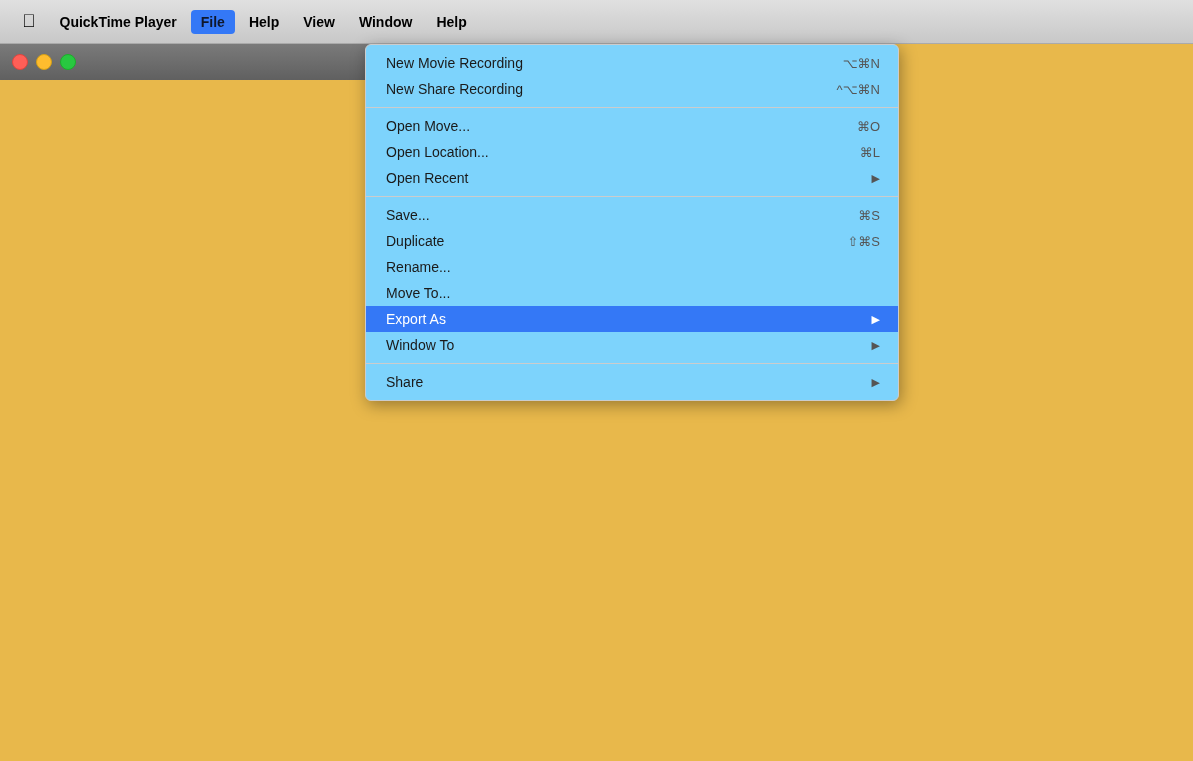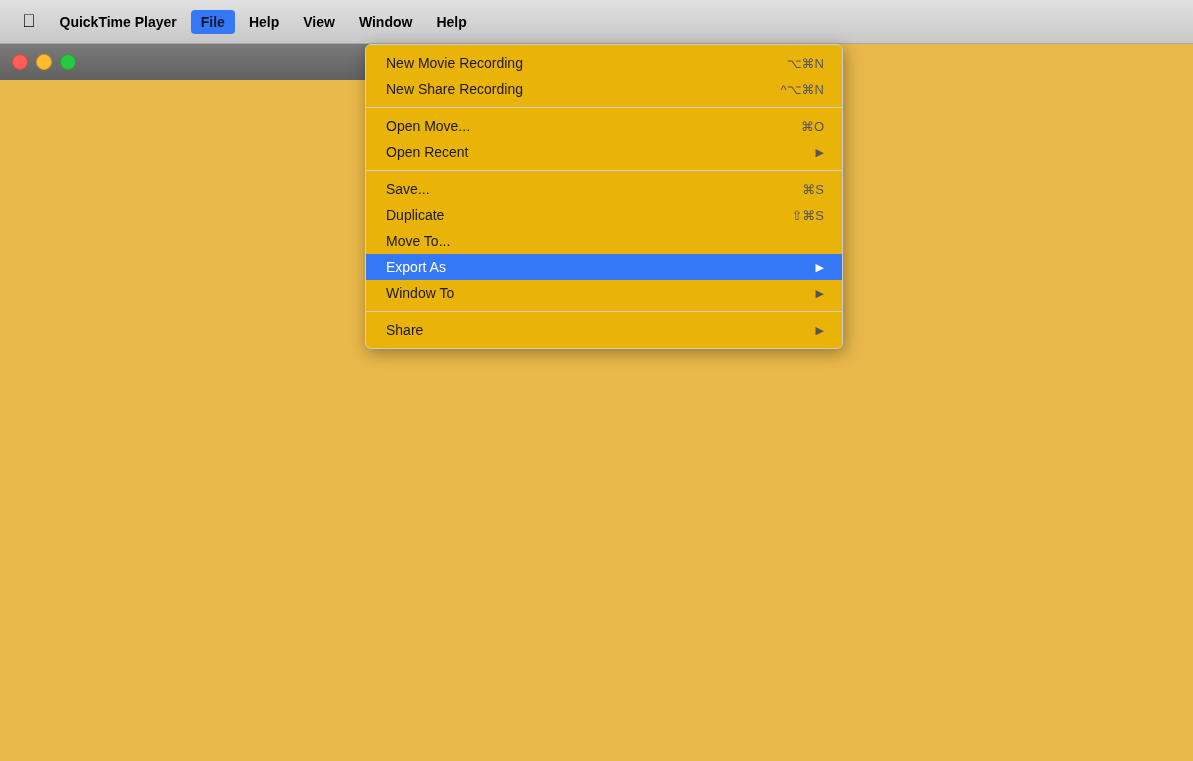--- a/index.html
+++ b/index.html
@@ -77,22 +77,22 @@
       width: 375px;
       height: 36px;
       background: linear-gradient(to bottom, #7a7a7a, #606060);
     }
 
     
     .file-menu {
       position: absolute;
       top: 44px;
       left: 365px;
-      width: 478px;
-      background: #eab308;
+      width: 534px;
+      background: #7dd3fc;
       border: 1px solid #ccc;
       border-radius: 6px;
       box-shadow: 2px 4px 16px rgba(0,0,0,0.35);
       padding: 5px 0;
       z-index: 100;
     }
 
     .menu-item {
       display: flex;
       justify-content: space-between;
@@ -165,39 +165,46 @@
   </div>
 
 
   <div class="menu-separator"></div>
 
   <div class="menu-item">
     <span>Open Move...</span>
     <span class="shortcut">⌘O</span>
   </div>
 
+  <div class="menu-item">
+    <span>Open Location...</span>
+    <span class="shortcut">⌘L</span>
+  </div>
 
   <div class="menu-item">
     <span>Open Recent</span>
     <span class="arrow">▶</span>
   </div>
 
   <div class="menu-separator"></div>
 
 
   <div class="menu-item">
     <span>Save...</span>
     <span class="shortcut">⌘S</span>
   </div>
 
   <div class="menu-item">
     <span>Duplicate</span>
     <span class="shortcut">⇧⌘S</span>
   </div>
 
+  <div class="menu-item">
+    <span>Rename...</span>
+  </div>
 
   <div class="menu-item">
     <span>Move To...</span>
   </div>
 
   <div class="menu-item highlighted">
     <span>Export As</span>
     <span class="arrow">▶</span>
   </div>
 

